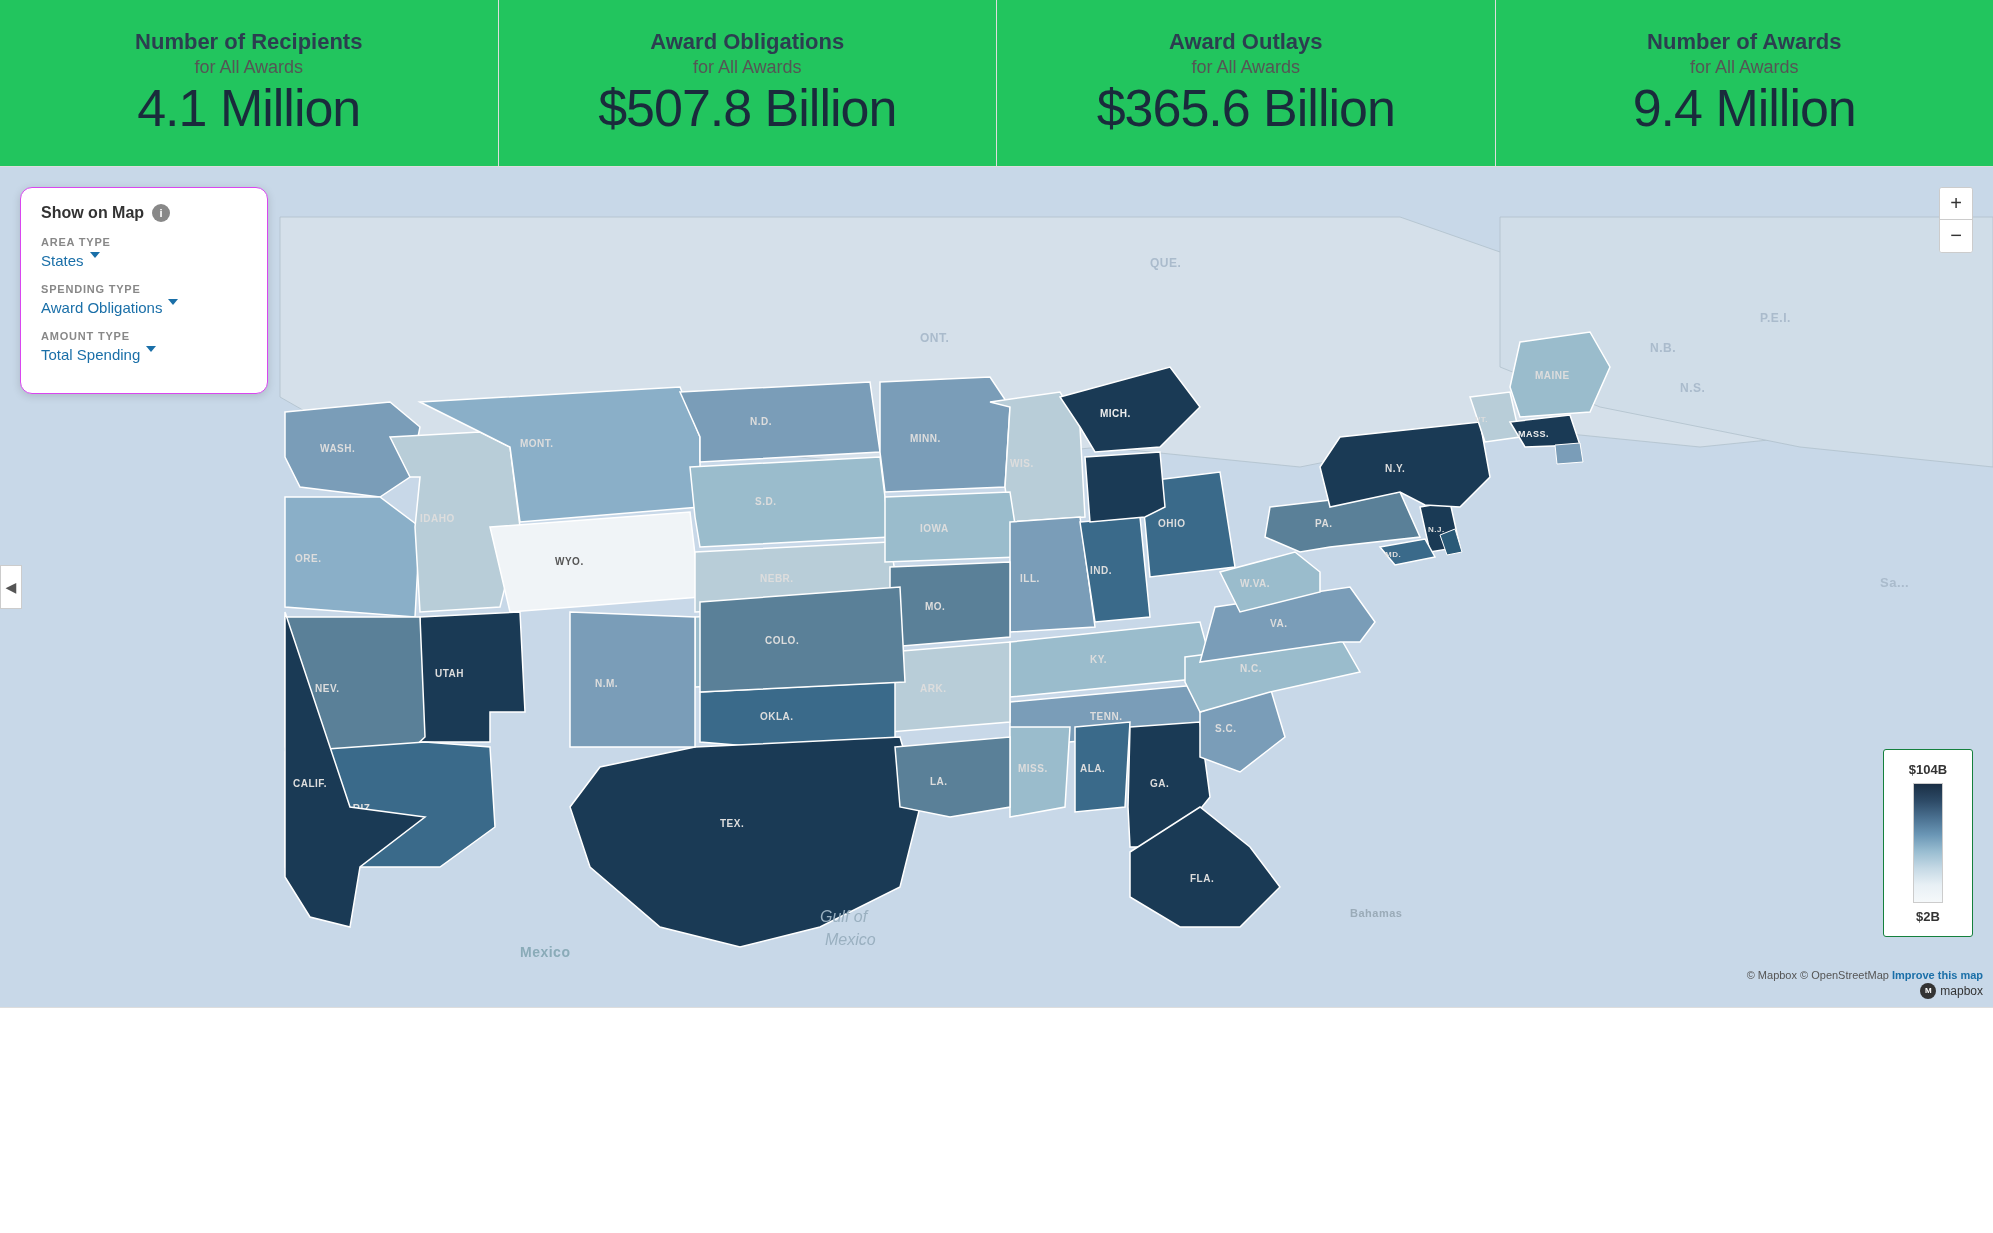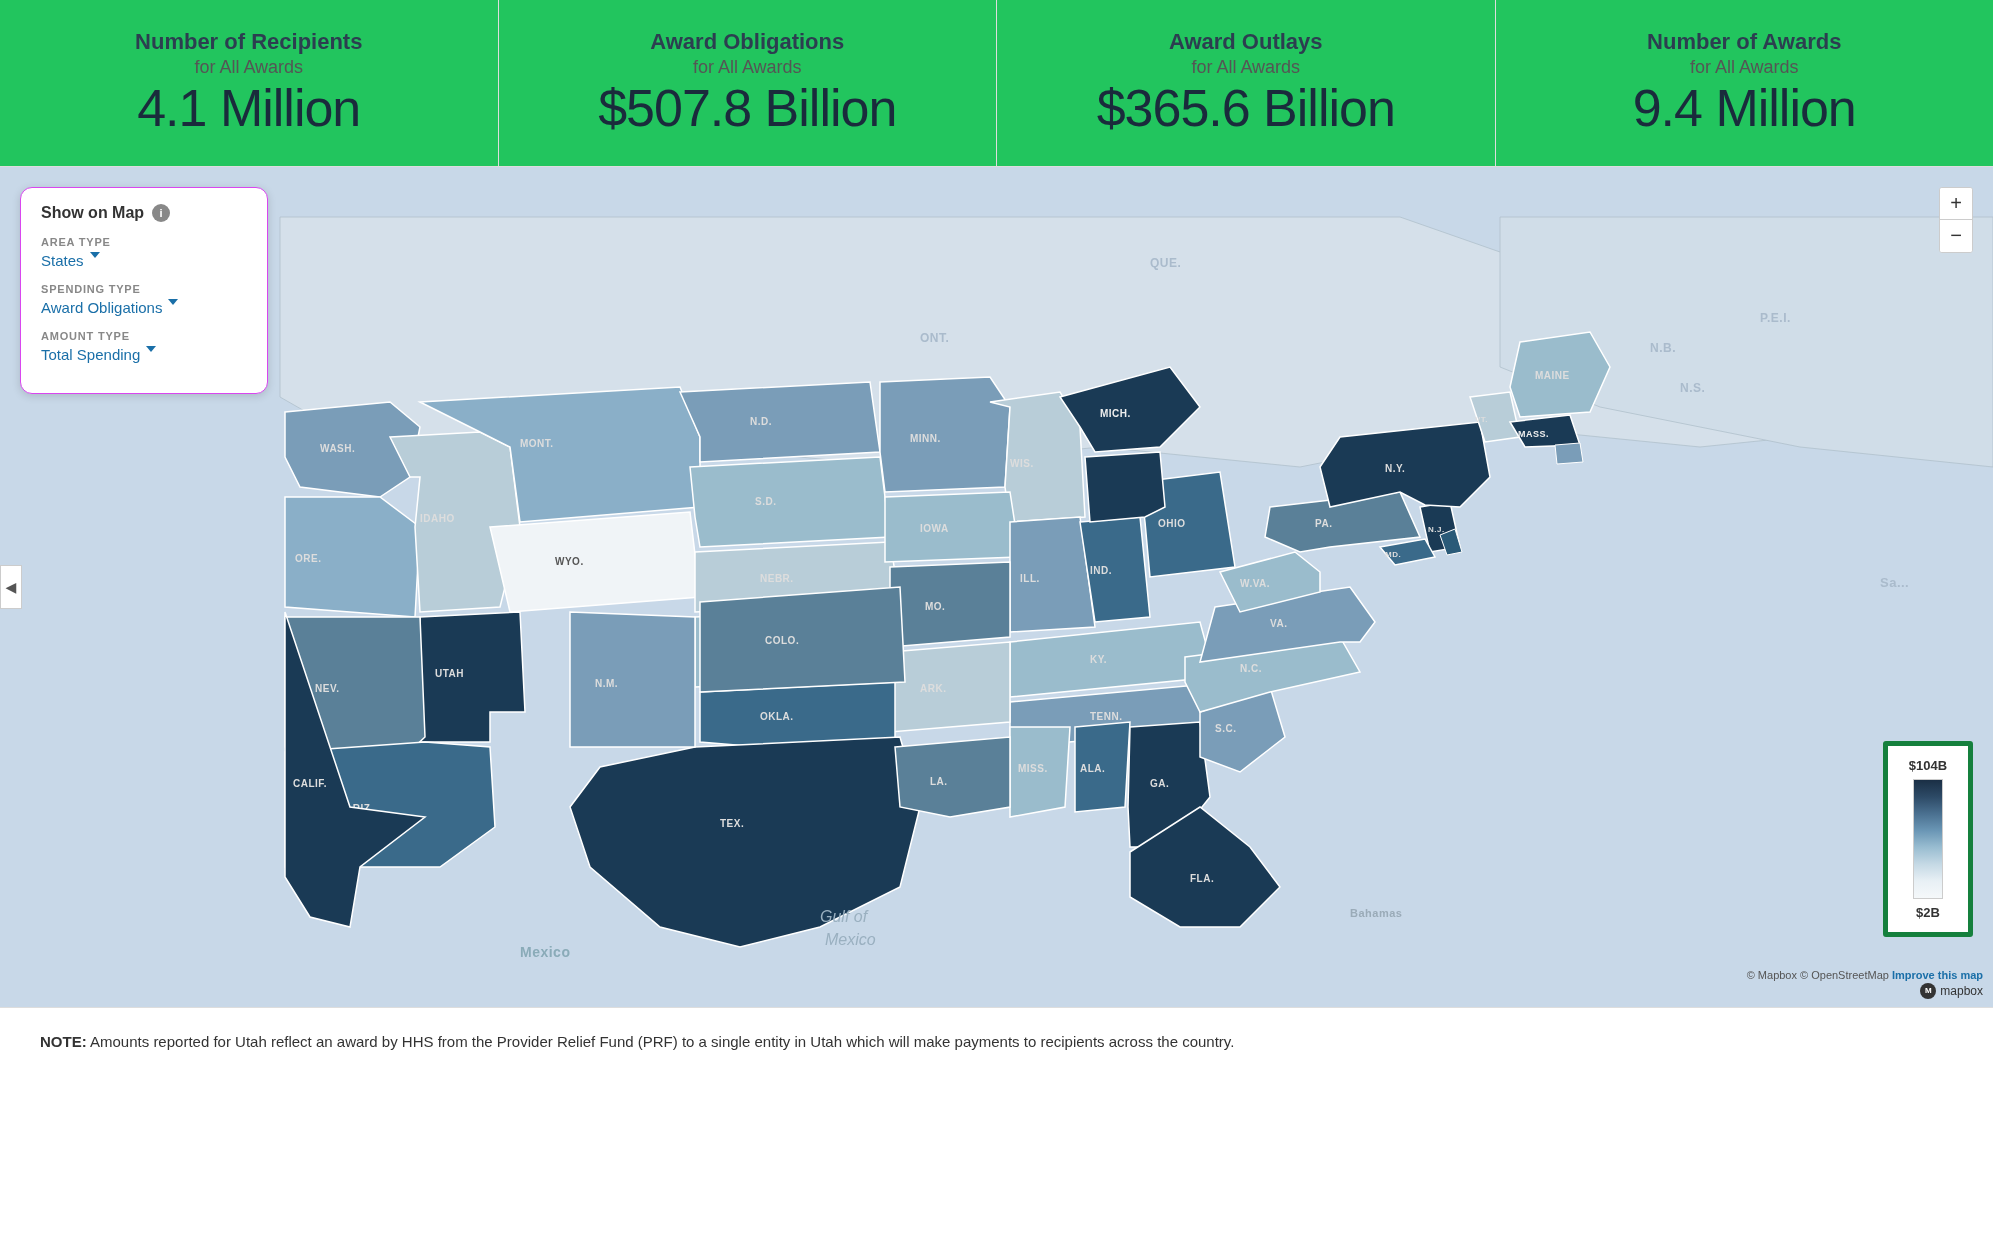--- a/index.html
+++ b/index.html
@@ -153,21 +153,21 @@
       font-weight: 300;
     }
     .zoom-btn:last-child { border-bottom: none; }
 
     
     .legend {
       position: absolute;
       bottom: 70px;
       right: 20px;
       background: white;
-      border: 5px solid #15803d;
+      border: 1px solid #15803d;
       border-radius: 3px;
       padding: 12px 16px;
       z-index: 10;
       text-align: center;
       min-width: 90px;
     }
     .legend-top-val {
       font-size: 13px;
       font-weight: 600;
       color: #333;
@@ -503,17 +503,13 @@
       </span>
     </div>
     <div class="mapbox-logo">
       <div class="mapbox-logo-icon">M</div>
       <span>mapbox</span>
     </div>
   </div>
 </div>
 
 <div class="note-footer">
-  <p>
-    <span class="note-bold">NOTE:</span>
-    <span> Amounts reported for Utah reflect an award by HHS from the Provider Relief Fund (PRF) to a single entity in Utah which will make payments to recipients across the country.</span>
-  </p>
 </div>
 
 </body></html>

